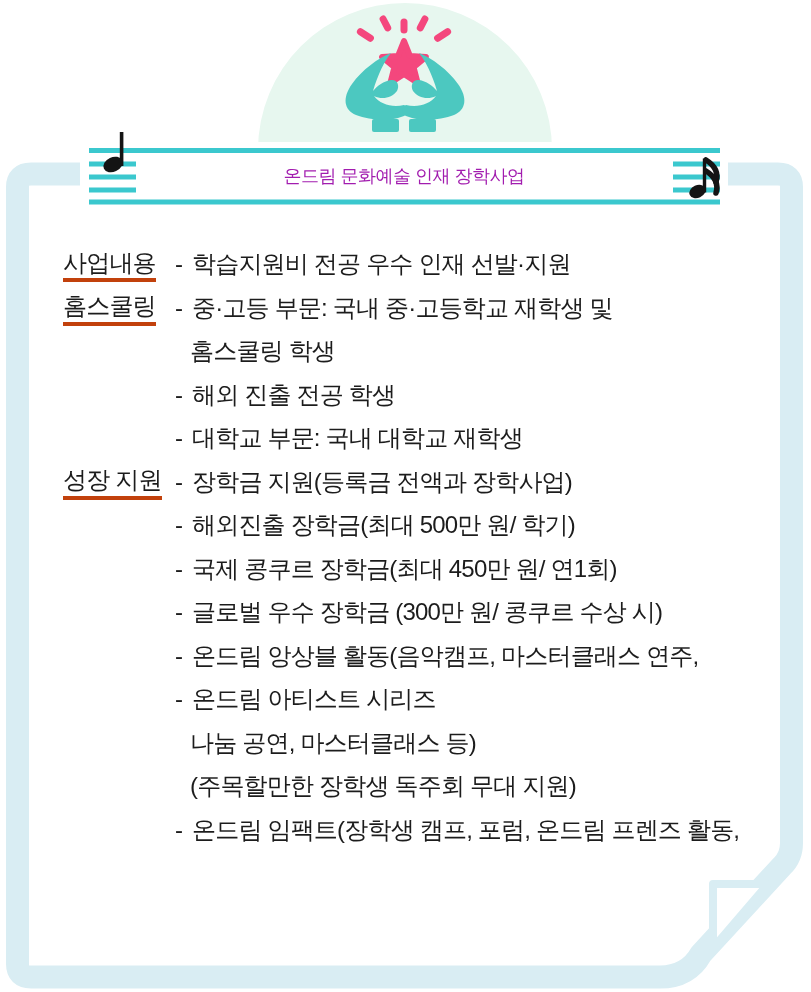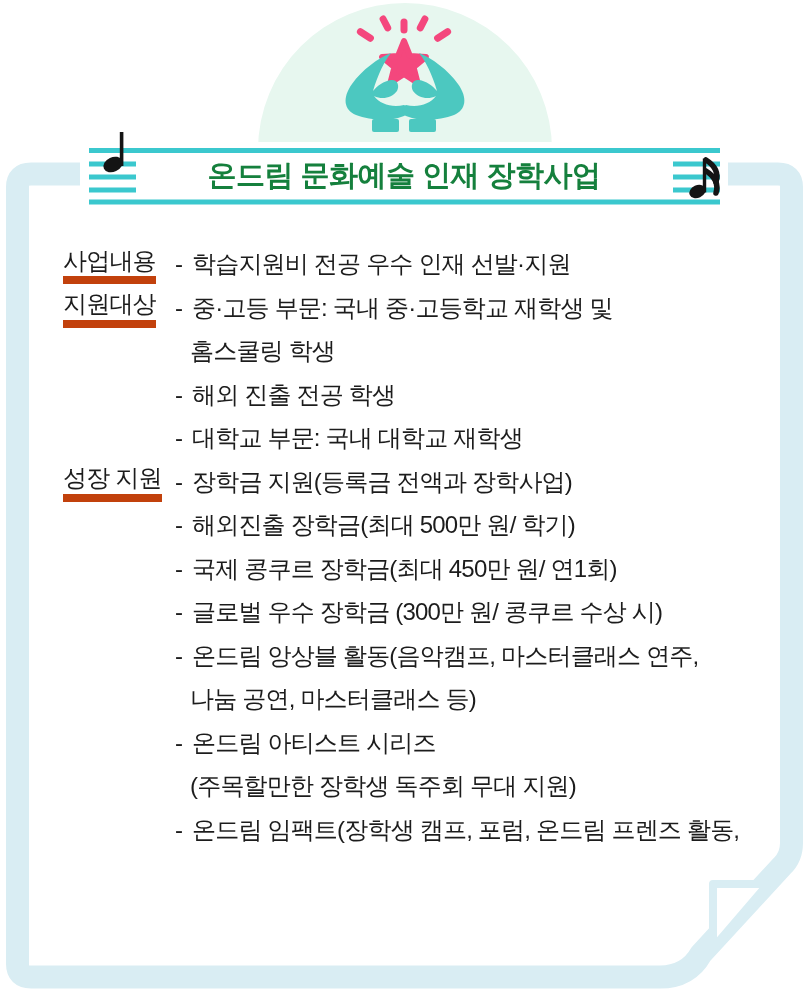--- a/index.html
+++ b/index.html
@@ -1,25 +1,25 @@
 <!DOCTYPE html>
 <html><head>
 <meta charset="utf-8">
 <style>
   html,body{margin:0;padding:0;background:#fff;}
   .page{position:relative;width:811px;height:992px;background:#fff;overflow:hidden;
         font-family:"Liberation Sans","DejaVu Sans",sans-serif;color:#1c1c1c;}
   .vector-layer{position:absolute;left:0;top:0;width:811px;height:992px;}
   .banner-title{position:absolute;left:85px;top:146px;width:638px;height:60px;
         display:flex;align-items:center;justify-content:center;
-        font-size:29px;font-weight:700;letter-spacing:-0.5px;color:#15803d;}
+        font-size:18px;font-weight:400;letter-spacing:-0.5px;color:#a21caf;}
   .content{position:absolute;left:58px;top:242px;width:715px;}
   .row{display:flex;height:43.5px;line-height:43.5px;font-size:24px;letter-spacing:-0.8px;}
   .label-cell{width:117px;flex:0 0 117px;padding-left:5px;box-sizing:border-box;}
-  .label{display:inline-block;line-height:1.15;border-bottom:8px solid #c2410c;padding-bottom:2px;
+  .label{display:inline-block;line-height:1.15;border-bottom:4px solid #c2410c;padding-bottom:2px;
          vertical-align:middle;}
   .line-cell{flex:1;white-space:nowrap;}
   .line-cell.cont{padding-left:15px;}
   .dash{display:inline-block;width:17px;}
 </style>
 </head>
 <body>
 
 <div class="page">
 
@@ -97,21 +97,21 @@
 
   <div class="banner-title">온드림 문화예술 인재 장학사업</div>
 
   <div class="content" id="content">
     <div class="row">
       <div class="label-cell"><span class="label">사업내용</span></div>
       <div class="line-cell"><span class="dash">-</span><span class="txt">학습지원비 전공 우수 인재 선발·지원</span></div>
     </div>
 
     <div class="row">
-      <div class="label-cell"><span class="label">지원대상</span></div>
+      <div class="label-cell"><span class="label">홈스쿨링</span></div>
       <div class="line-cell"><span class="dash">-</span><span class="txt">중·고등 부문: 국내 중·고등학교 재학생 및</span></div>
     </div>
 
     <div class="row">
       <div class="label-cell"></div>
       <div class="line-cell cont"><span class="txt">홈스쿨링 학생</span></div>
     </div>
 
     <div class="row">
       <div class="label-cell"></div>
@@ -143,26 +143,26 @@
       <div class="line-cell"><span class="dash">-</span><span class="txt">글로벌 우수 장학금 (300만 원/ 콩쿠르 수상 시)</span></div>
     </div>
 
     <div class="row">
       <div class="label-cell"></div>
       <div class="line-cell"><span class="dash">-</span><span class="txt">온드림 앙상블 활동(음악캠프, 마스터클래스 연주,</span></div>
     </div>
 
     <div class="row">
       <div class="label-cell"></div>
-      <div class="line-cell cont"><span class="txt">나눔 공연, 마스터클래스 등)</span></div>
+      <div class="line-cell"><span class="dash">-</span><span class="txt">온드림 아티스트 시리즈</span></div>
     </div>
 
     <div class="row">
       <div class="label-cell"></div>
-      <div class="line-cell"><span class="dash">-</span><span class="txt">온드림 아티스트 시리즈</span></div>
+      <div class="line-cell cont"><span class="txt">나눔 공연, 마스터클래스 등)</span></div>
     </div>
 
     <div class="row">
       <div class="label-cell"></div>
       <div class="line-cell cont"><span class="txt">(주목할만한 장학생 독주회 무대 지원)</span></div>
     </div>
 
     <div class="row">
       <div class="label-cell"></div>
       <div class="line-cell"><span class="dash">-</span><span class="txt">온드림 임팩트(장학생 캠프, 포럼, 온드림 프렌즈 활동,</span></div>

